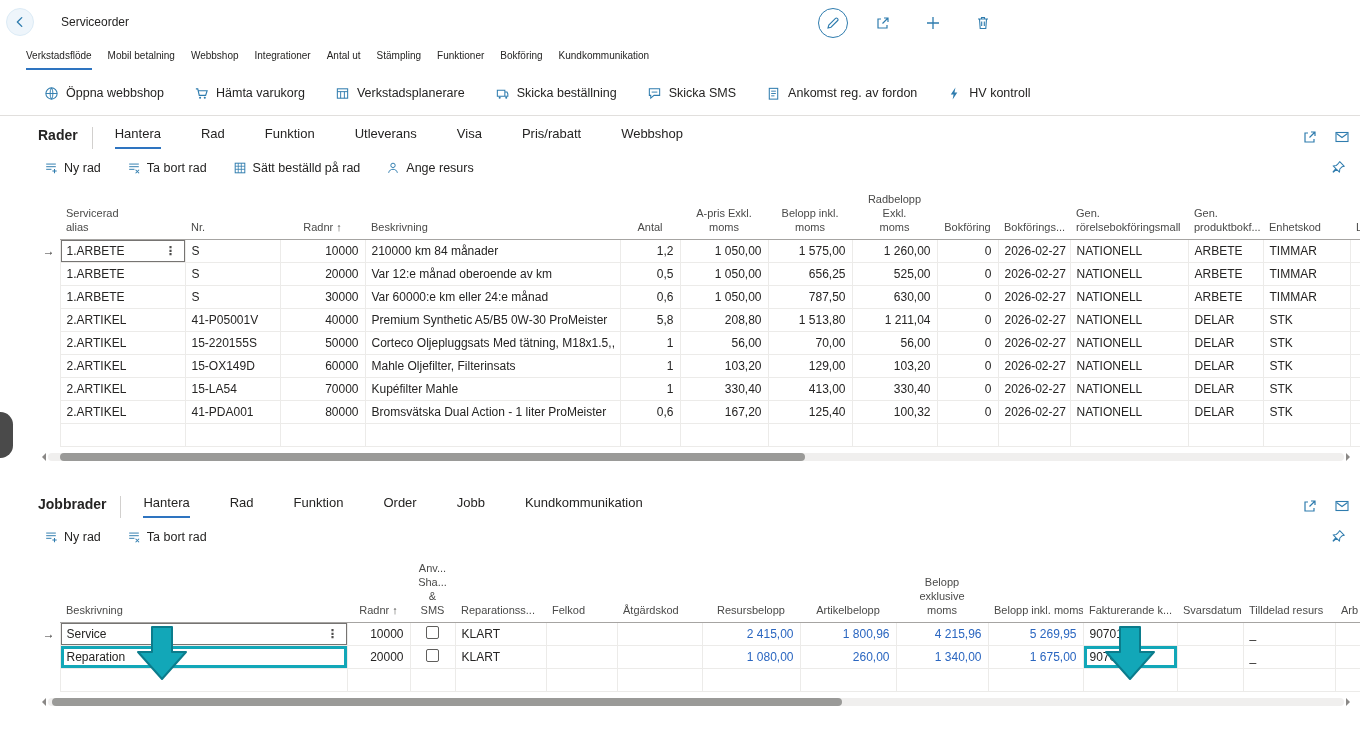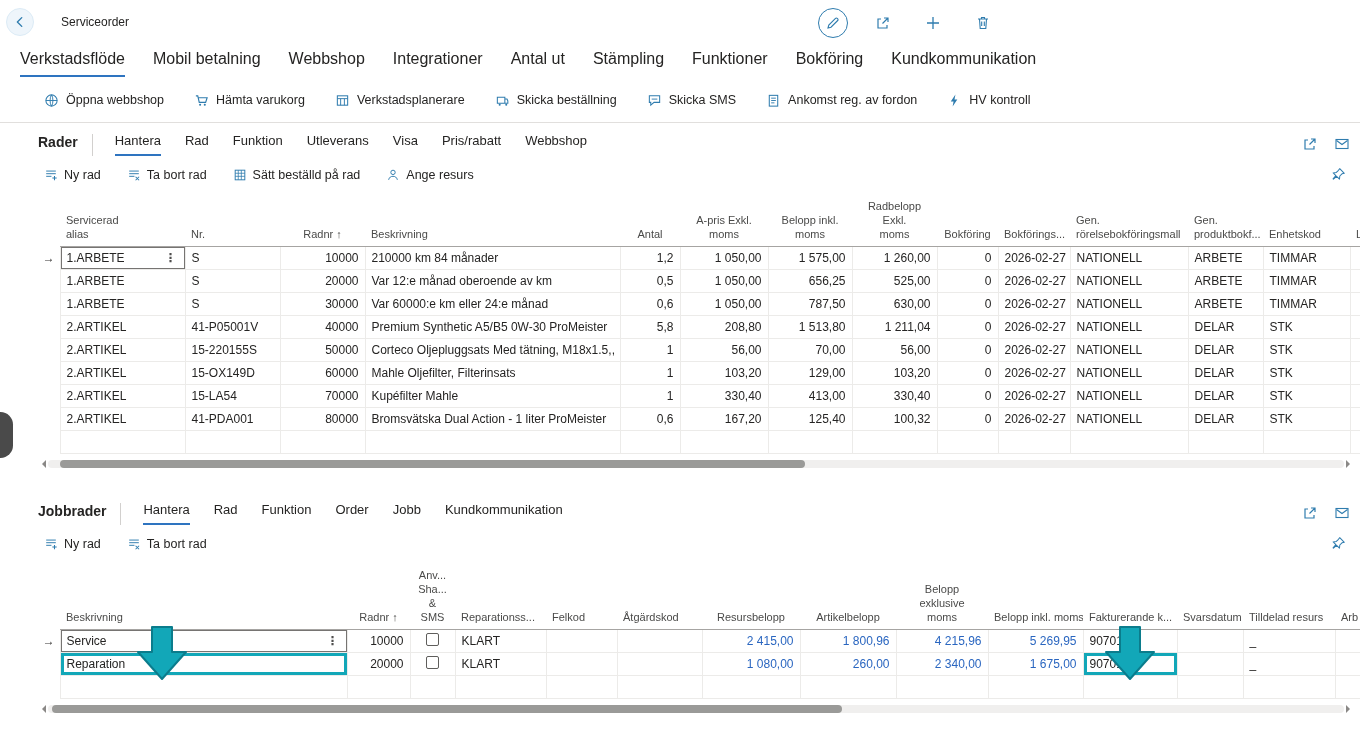--- a/index.html
+++ b/index.html
@@ -17,33 +17,33 @@
   .caption{font-size:12px;color:#252423}
   .top-icons{position:absolute;left:818px;top:8px;display:flex;gap:20px;align-items:center}
   .top-icon{width:30px;height:30px;display:flex;align-items:center;justify-content:center;
     color:var(--icon,#2f7cae);cursor:pointer}
   .top-icon span{width:16px;height:16px}
   .top-icon.circled{border:1px solid var(--icon,#2f7cae);border-radius:50%}
 
   .page-title{margin:6px 0 0 38px;font-size:26px;font-weight:300;color:#252423;line-height:32px}
 
   
-  .menu-tabs{display:flex;gap:28px;margin:14px 0 0 20px;font-size:16px}
+  .menu-tabs{display:flex;gap:16px;margin:14px 0 0 26px;font-size:10px}
   .menu-tab{padding-bottom:7px;cursor:pointer;white-space:nowrap}
   .menu-tab.is-active{border-bottom:2px solid var(--accent,#2e74c0)}
 
   .action-bar{display:flex;gap:30px;margin:9px 0 0 44px;height:28px;align-items:center;font-size:12.5px}
   .action-item{display:flex;align-items:center;gap:7px;cursor:pointer;white-space:nowrap}
   .action-item span[data-icon-key]{color:var(--icon,#2f7cae)}
   .divider{height:1px;background:#e1dfdd;margin-top:8px}
 
   
   .sec-head{position:relative;display:flex;align-items:flex-end;gap:22px;margin:10px 0 0 38px;font-size:13px}
   .sec-title{font-size:14px;font-weight:700;padding:0 14px 6px 0;border-right:1px solid #d2d0ce}
-  .sec-tabs{display:flex;gap:24px}
+  .sec-tabs{display:flex;gap:40px}
   .sec-tab{padding-bottom:6px;cursor:pointer;white-space:nowrap}
   .sec-tab.is-active{border-bottom:2px solid var(--accent,#2e74c0)}
   .sec-right{position:absolute;right:10px;bottom:4px;display:flex;gap:16px;color:var(--icon,#2f7cae)}
   .sec-right span{width:16px;height:16px;cursor:pointer}
 
   .sub-actions{position:relative;display:flex;gap:26px;margin:6px 0 0 44px;height:26px;align-items:center;font-size:12.5px}
   .sub-item{display:flex;align-items:center;gap:6px;cursor:pointer;white-space:nowrap}
   .sub-item span[data-icon-key]{color:var(--icon,#2f7cae);width:14px;height:14px}
   .pin{position:absolute;right:14px;top:5px;width:15px;height:15px;color:var(--icon,#2f7cae);cursor:pointer}
 
@@ -635,21 +635,21 @@
           <tr>
             <td class="mk"><span class="rowmark"></span></td>
             <td class="hl"><span class="dots"></span><span>Reparation</span></td>
             <td class="num">20000</td>
             <td class="ctr"><span class="cb"></span></td>
             <td>KLART</td>
             <td></td>
             <td></td>
             <td class="num blue">1 080,00</td>
             <td class="num blue">260,00</td>
-            <td class="num blue">2 340,00</td>
+            <td class="num blue">1 340,00</td>
             <td class="num blue">1 675,00</td>
             <td class="hl">90701</td>
             <td></td>
             <td>_</td>
             <td></td>
           </tr>
 
           <tr>
             <td class="mk"><span class="rowmark"></span></td>
             <td><span class="dots"></span><span></span></td>

